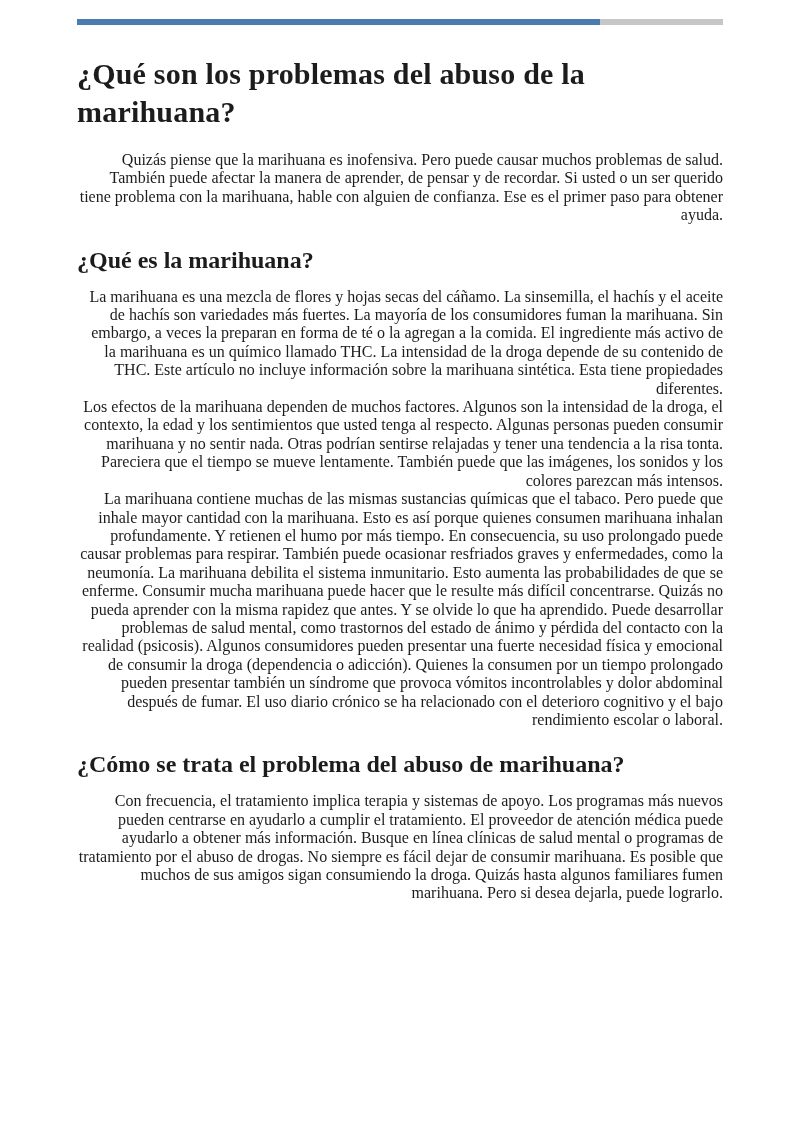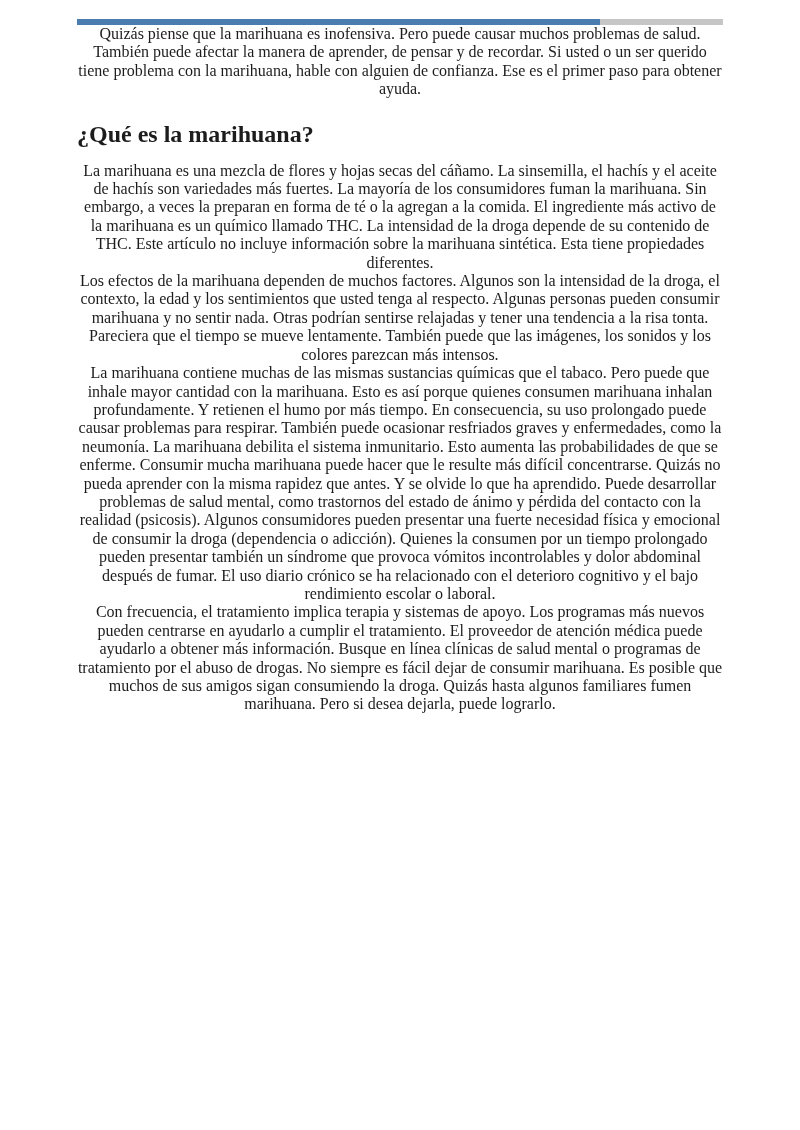--- a/index.html
+++ b/index.html
@@ -48,21 +48,21 @@
   h2 {
     font-size: 24px;
     line-height: 31px;
     font-weight: bold;
     margin: 20px 0 12px 0;
   }
   p.body-text {
     font-size: 16px;
     line-height: 18.4px;
     margin: 0 0 0 0;
-    text-align: center;
+    text-align: right;
   }
   .para-gap { margin-bottom: 18px; }
   .doc-footer {
     position: absolute;
     left: 77px;
     width: 646px;
     top: 1152px;
   }
   .footer-rule { height: 5px; }
   .footer-row {
@@ -79,30 +79,32 @@
 <body>
 
 <div class="page">
   <div class="content">
 
     <div class="rule top-rule">
       <div class="seg-blue"></div>
       <div class="seg-gray"></div>
     </div>
 
+    <h1>¿Qué son los problemas del abuso de la marihuana?</h1>
 
     <p class="body-text para-gap">Quizás piense que la marihuana es inofensiva. Pero puede causar muchos problemas de salud. También puede afectar la manera de aprender, de pensar y de recordar. Si usted o un ser querido tiene problema con la marihuana, hable con alguien de confianza. Ese es el primer paso para obtener ayuda.</p>
 
     <h2>¿Qué es la marihuana?</h2>
     <p class="body-text para-gap">La marihuana es una mezcla de flores y hojas secas del cáñamo. La sinsemilla, el hachís y el aceite de hachís son variedades más fuertes. La mayoría de los consumidores fuman la marihuana. Sin embargo, a veces la preparan en forma de té o la agregan a la comida. El ingrediente más activo de la marihuana es un químico llamado THC. La intensidad de la droga depende de su contenido de THC. Este artículo no incluye información sobre la marihuana sintética. Esta tiene propiedades diferentes.</p>
 
     <p class="body-text para-gap">Los efectos de la marihuana dependen de muchos factores. Algunos son la intensidad de la droga, el contexto, la edad y los sentimientos que usted tenga al respecto. Algunas personas pueden consumir marihuana y no sentir nada. Otras podrían sentirse relajadas y tener una tendencia a la risa tonta. Pareciera que el tiempo se mueve lentamente. También puede que las imágenes, los sonidos y los colores parezcan más intensos.</p>
 
     <p class="body-text para-gap">La marihuana contiene muchas de las mismas sustancias químicas que el tabaco. Pero puede que inhale mayor cantidad con la marihuana. Esto es así porque quienes consumen marihuana inhalan profundamente. Y retienen el humo por más tiempo. En consecuencia, su uso prolongado puede causar problemas para respirar. También puede ocasionar resfriados graves y enfermedades, como la neumonía. La marihuana debilita el sistema inmunitario. Esto aumenta las probabilidades de que se enferme. Consumir mucha marihuana puede hacer que le resulte más difícil concentrarse. Quizás no pueda aprender con la misma rapidez que antes. Y se olvide lo que ha aprendido. Puede desarrollar problemas de salud mental, como trastornos del estado de ánimo y pérdida del contacto con la realidad (psicosis). Algunos consumidores pueden presentar una fuerte necesidad física y emocional de consumir la droga (dependencia o adicción). Quienes la consumen por un tiempo prolongado pueden presentar también un síndrome que provoca vómitos incontrolables y dolor abdominal después de fumar. El uso diario crónico se ha relacionado con el deterioro cognitivo y el bajo rendimiento escolar o laboral.</p>
 
+    <h2>¿Cómo se trata el problema del abuso de marihuana?</h2>
     <p class="body-text para-gap">Con frecuencia, el tratamiento implica terapia y sistemas de apoyo. Los programas más nuevos pueden centrarse en ayudarlo a cumplir el tratamiento. El proveedor de atención médica puede ayudarlo a obtener más información. Busque en línea clínicas de salud mental o programas de tratamiento por el abuso de drogas. No siempre es fácil dejar de consumir marihuana. Es posible que muchos de sus amigos sigan consumiendo la droga. Quizás hasta algunos familiares fumen marihuana. Pero si desea dejarla, puede lograrlo.</p>
 
   </div>
 
   <div class="doc-footer">
     <div class="rule footer-rule">
       <div class="seg-blue"></div>
       <div class="seg-gray"></div>
     </div>
     <div class="footer-row">

